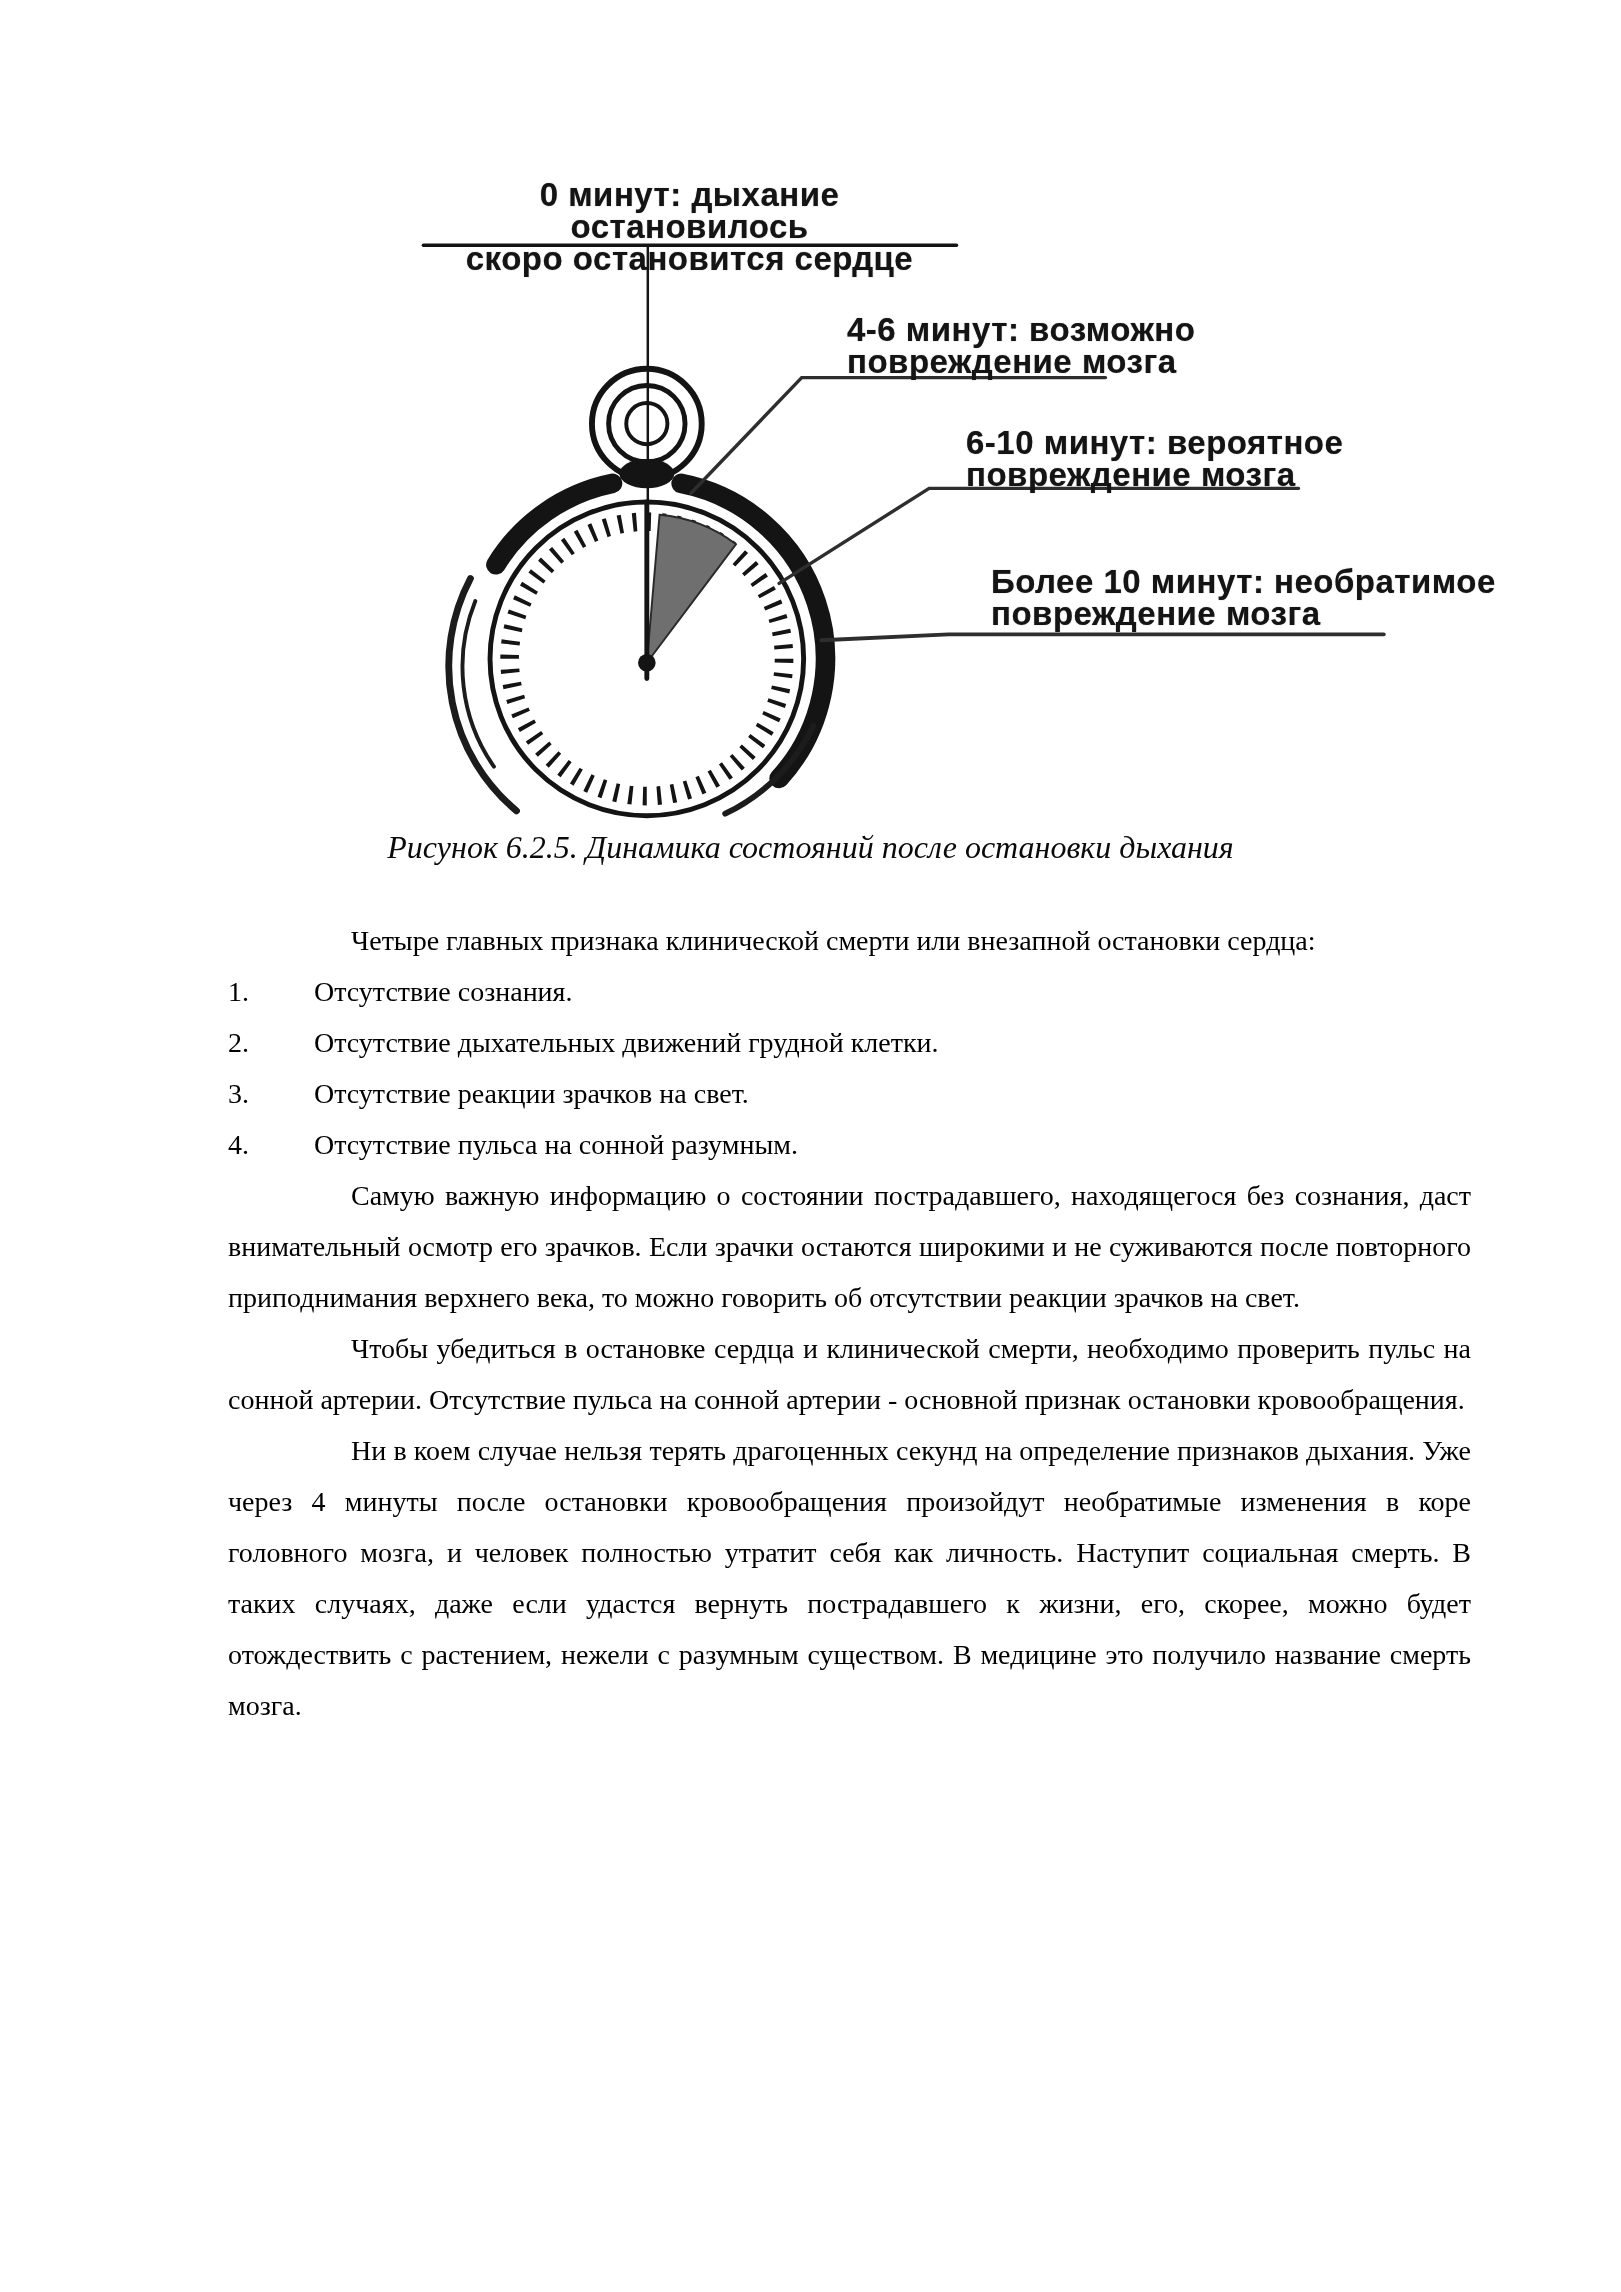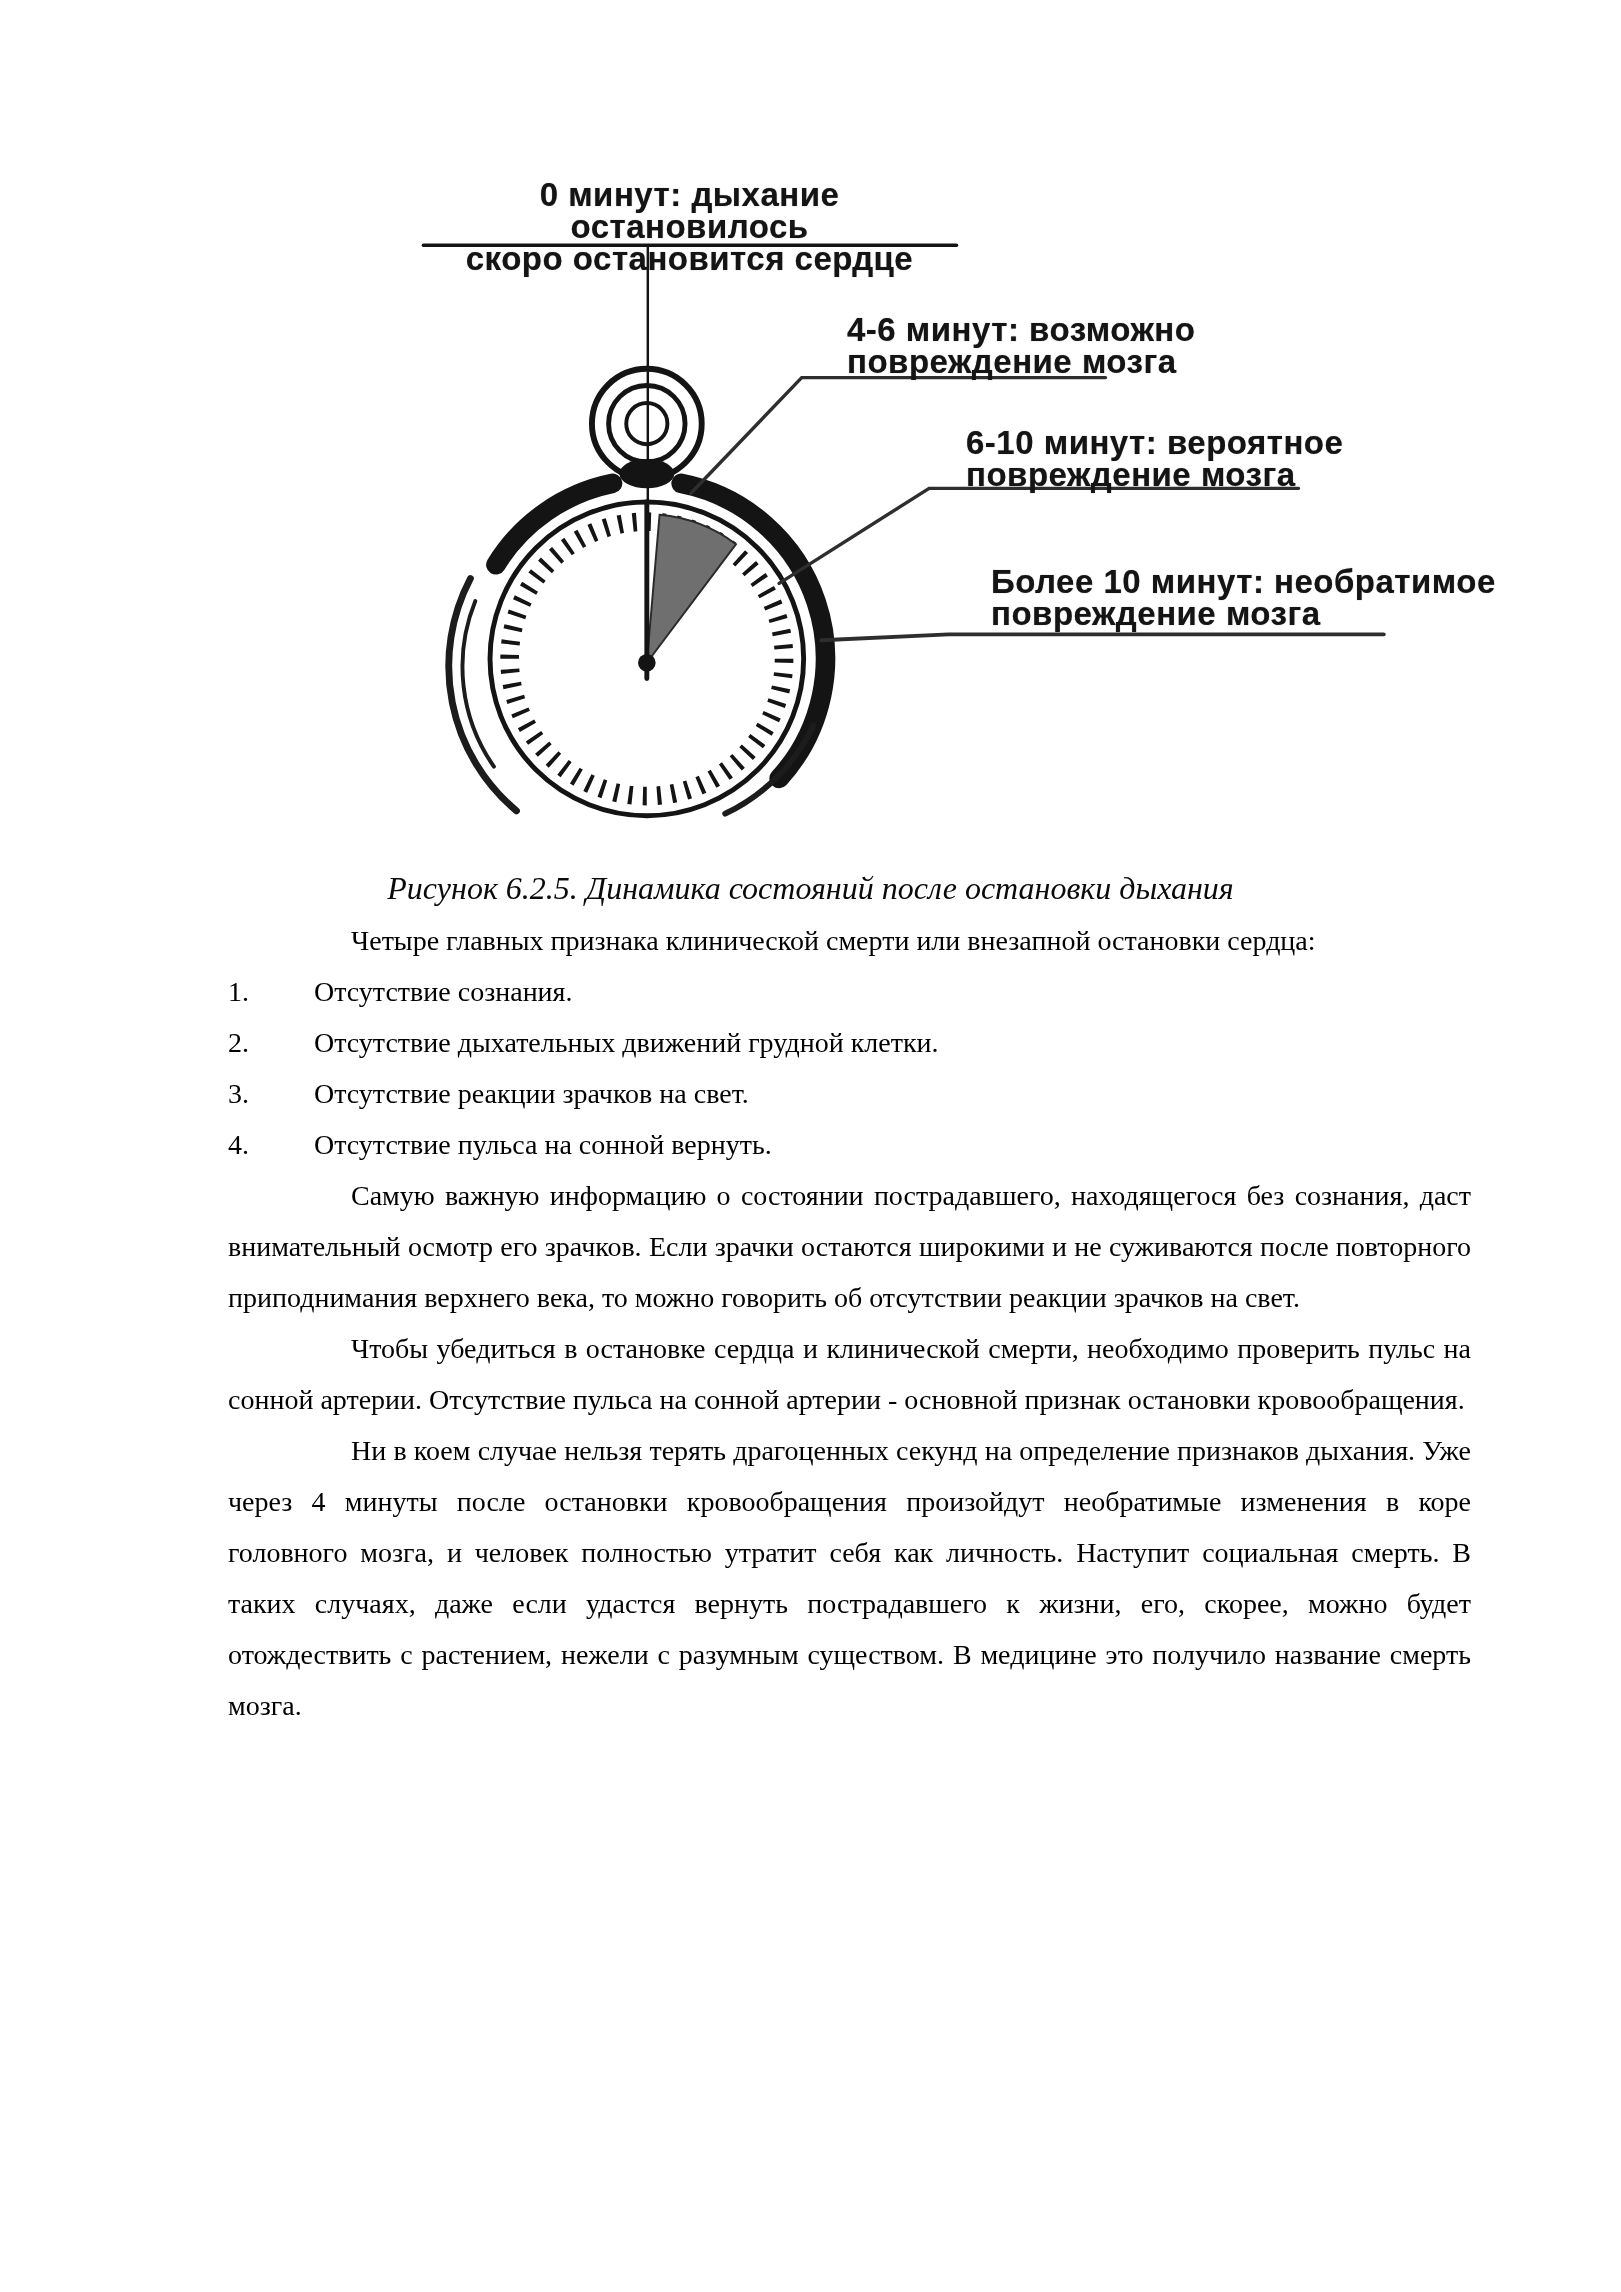--- a/index.html
+++ b/index.html
@@ -25,21 +25,21 @@
     letter-spacing:0.5px;
     text-shadow:0 0 1px rgba(20,20,20,.55);
     white-space:nowrap;
   }
   .fig-label.centered{text-align:center;white-space:normal;}
   .lbl-0{left:423px;top:179px;width:533px;}
   .lbl-1{left:814px;top:314px;margin-left:33px;}
   .lbl-2{left:966px;top:427px;}
   .lbl-3{left:991px;top:566px;}
   .caption{
-    position:absolute;left:0;top:870px;width:1621px;
+    position:absolute;left:0;top:829px;width:1621px;
     text-align:center;
     font-style:italic;
     font-size:32px;
     color:#0a0a0a;
   }
   
   .body-text{
     position:absolute;left:228px;top:915px;width:1243px;
     font-size:28px;
     line-height:51px;
@@ -131,21 +131,21 @@
       <div class="num-item">
         <span class="num">2.</span>
         <span class="itm">Отсутствие дыхательных движений грудной клетки.</span>
       </div>
       <div class="num-item">
         <span class="num">3.</span>
         <span class="itm">Отсутствие реакции зрачков на свет.</span>
       </div>
       <div class="num-item">
         <span class="num">4.</span>
-        <span class="itm">Отсутствие пульса на сонной вернуть.</span>
+        <span class="itm">Отсутствие пульса на сонной разумным.</span>
       </div>
     </div>
 
     <p>Самую важную информацию о состоянии пострадавшего, находящегося без сознания, даст внимательный осмотр его зрачков. Если зрачки остаются широкими и не суживаются после повторного приподнимания верхнего века, то можно говорить об отсутствии реакции зрачков на свет.</p>
     <p>Чтобы убедиться в остановке сердца и клинической смерти, необходимо проверить пульс на сонной артерии. Отсутствие пульса на сонной артерии - основной признак остановки кровообращения.</p>
     <p>Ни в коем случае нельзя терять драгоценных секунд на определение признаков дыхания. Уже через 4 минуты после остановки кровообращения произойдут необратимые изменения в коре головного мозга, и человек полностью утратит себя как личность. Наступит социальная смерть. В таких случаях, даже если удастся вернуть пострадавшего к жизни, его, скорее, можно будет отождествить с растением, нежели с разумным существом. В медицине это получило название смерть мозга.</p>
   </div>
 
 </div>
 

